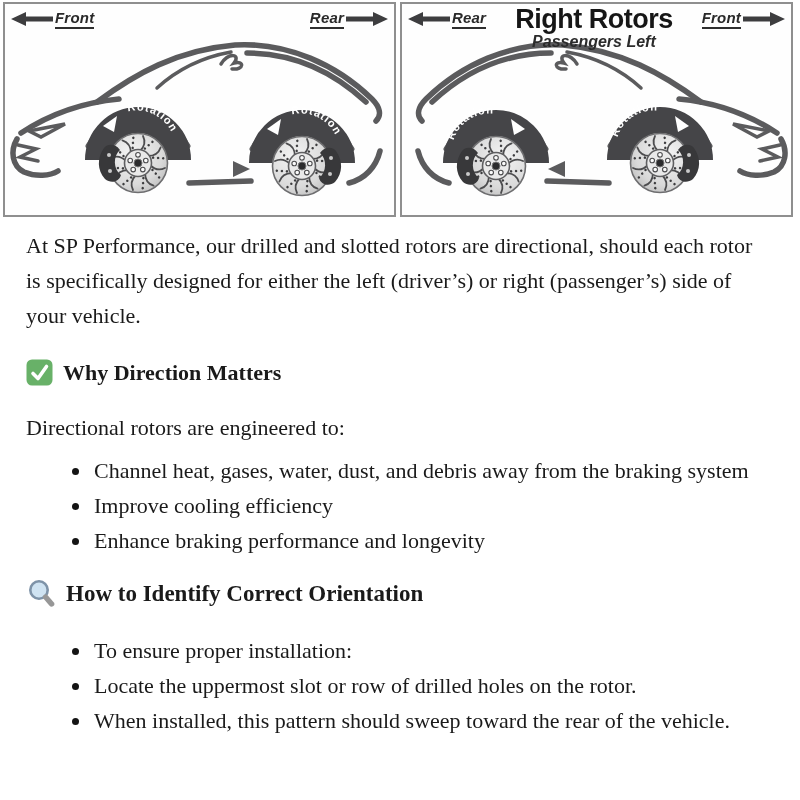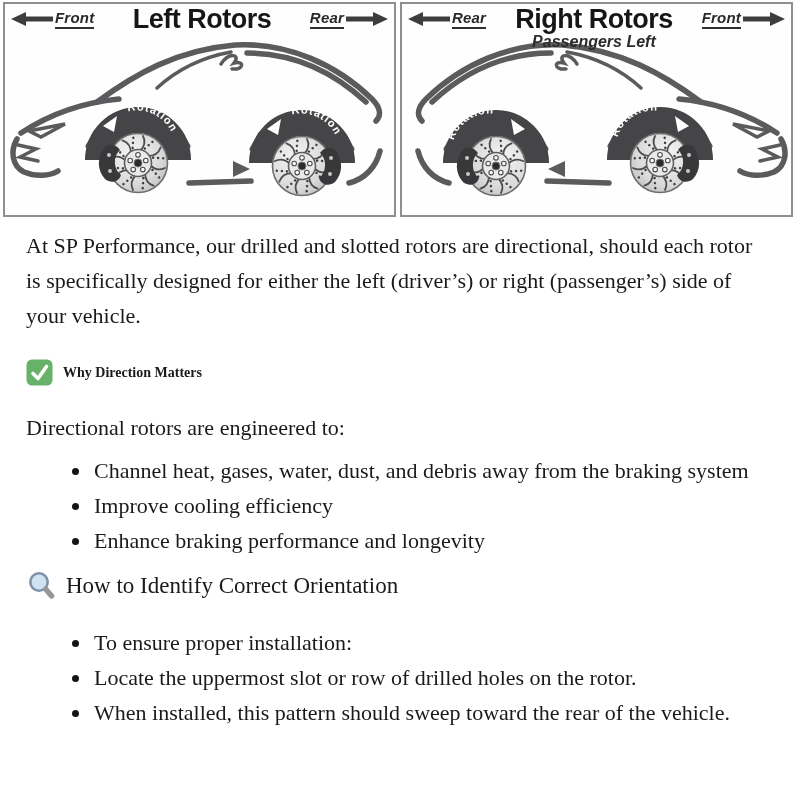--- a/index.html
+++ b/index.html
@@ -30,22 +30,22 @@
   .stroke-thin{fill:none;stroke:var(--line-gray);stroke-width:3.5;stroke-linecap:round;}
   .well-band{fill:none;stroke:var(--well-dark);stroke-width:26;}
   .well-accent{fill:none;stroke:var(--line-gray);stroke-width:5;stroke-linecap:round;}
   .rot-text{font-family:"Liberation Sans",sans-serif;font-size:11px;font-weight:bold;
       fill:#fff;letter-spacing:1px;}
 
   
   .article{padding:2px 26px 8px;font-size:22px;line-height:35px;}
   .intro{margin:6px 0 0;max-width:740px;}
   .sec-head{display:flex;align-items:center;gap:10px;margin:22px 0 0;}
-  .sec-head.bold{font-weight:bold;font-size:14px;}
-  .sec-head.regular{font-weight:normal;font-size:23px;margin-top:10px;}
+  .sec-head.bold{font-weight:bold;font-size:22px;}
+  .sec-head.regular{font-weight:bold;font-size:23px;margin-top:18px;}
   .lead{margin:20px 0 8px;}
   ul{margin:7px 0 0;padding-left:66px;max-width:752px;}
   li{margin:0;padding-left:2px;}
   li::marker{color:#141414;}
   .emoji-box{flex:0 0 auto;display:inline-flex;}
 </style>
 </head>
 <body>
 
 <div class="diagram">
@@ -163,21 +163,20 @@
   </svg>
 
   <div class="panel-header" style="width:377px;left:11px;">
     <span class="dir-label">
       <svg width="42" height="14" viewBox="0 0 42 14">
         <polygon points="0,7 15,0 15,4.6 42,4.6 42,9.4 15,9.4 15,14" fill="#3d3d3f"></polygon>
       </svg>
       <span class="txt">Front</span>
     </span>
     <span class="title-block">
-      <div class="panel-title">Left Rotors</div>
     </span>
     <span class="dir-label">
       <span class="txt">Rear</span>
       <svg width="42" height="14" viewBox="0 0 42 14">
         <polygon points="42,7 27,0 27,4.6 0,4.6 0,9.4 27,9.4 27,14" fill="#3d3d3f"></polygon>
       </svg>
     </span>
   </div>
 
   <div class="panel-header" style="width:377px;left:408px;">

